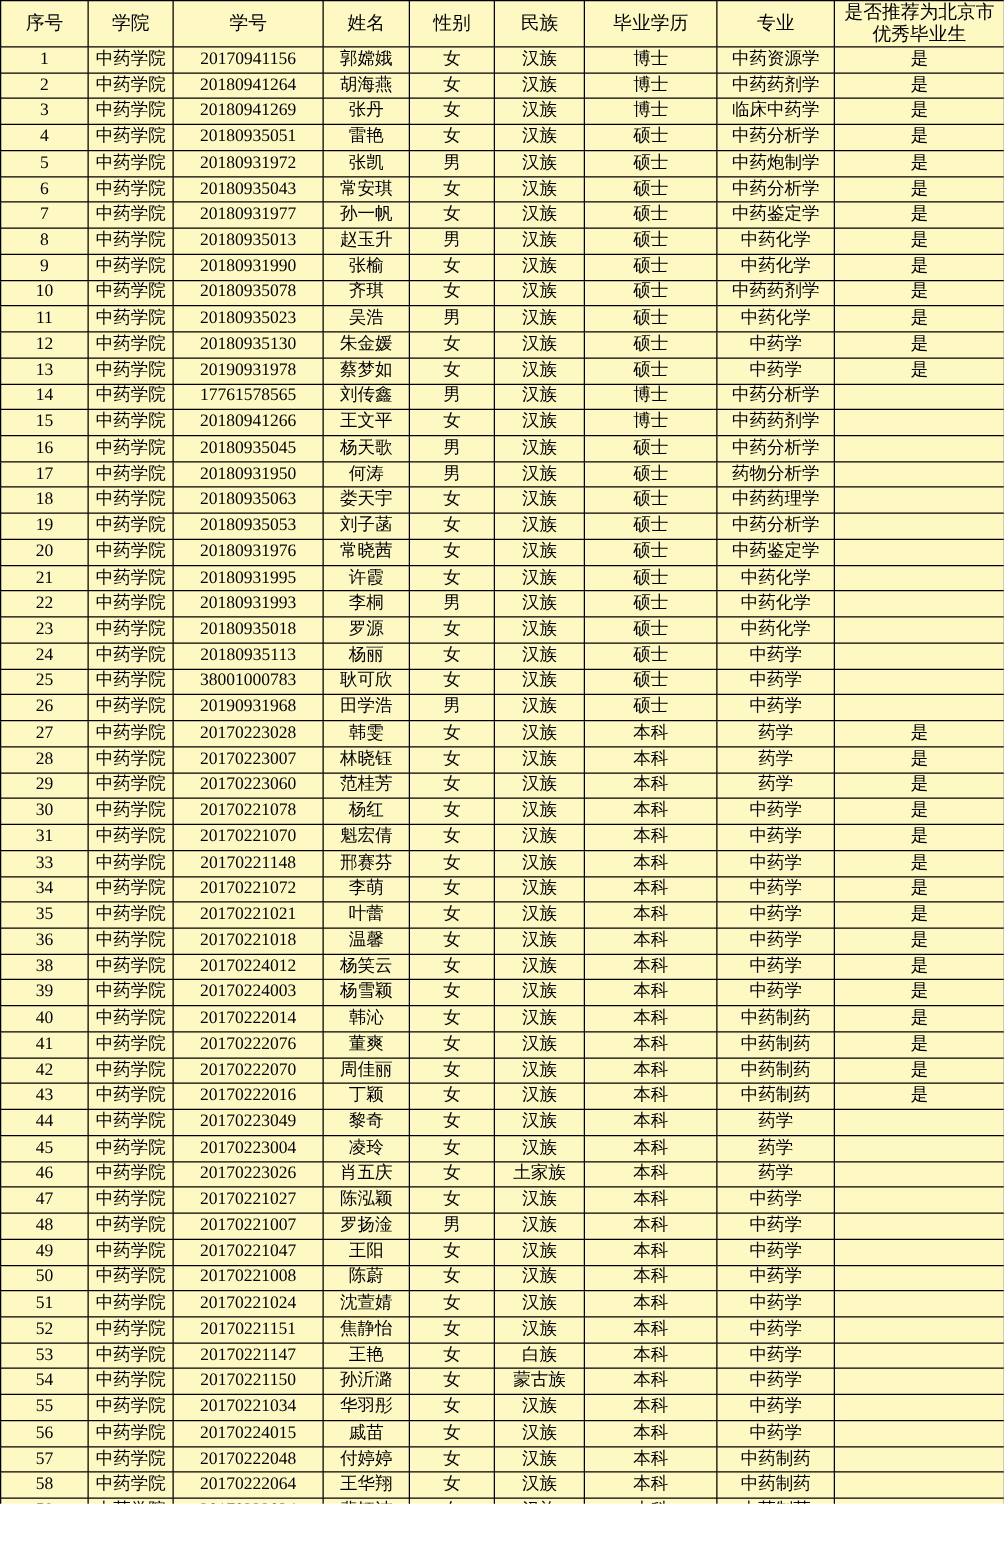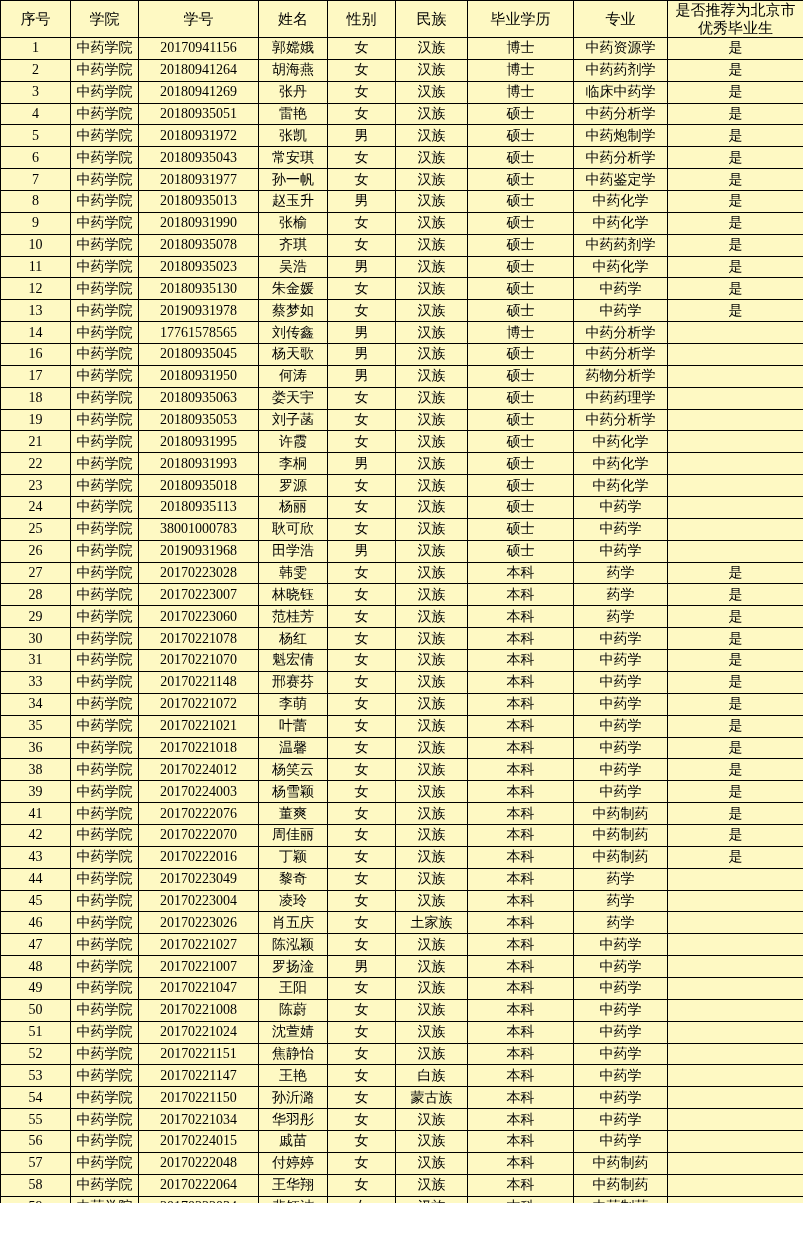--- a/index.html
+++ b/index.html
@@ -231,20 +231,31 @@
           <td>中药学院</td>
           <td>17761578565</td>
           <td>刘传鑫</td>
           <td>男</td>
           <td>汉族</td>
           <td>博士</td>
           <td>中药分析学</td>
           <td></td>
         </tr>
         <tr>
+          <td>15</td>
+          <td>中药学院</td>
+          <td>20180941266</td>
+          <td>王文平</td>
+          <td>女</td>
+          <td>汉族</td>
+          <td>博士</td>
+          <td>中药药剂学</td>
+          <td></td>
+        </tr>
+        <tr>
           <td>16</td>
           <td>中药学院</td>
           <td>20180935045</td>
           <td>杨天歌</td>
           <td>男</td>
           <td>汉族</td>
           <td>硕士</td>
           <td>中药分析学</td>
           <td></td>
         </tr>
@@ -275,20 +286,31 @@
           <td>中药学院</td>
           <td>20180935053</td>
           <td>刘子菡</td>
           <td>女</td>
           <td>汉族</td>
           <td>硕士</td>
           <td>中药分析学</td>
           <td></td>
         </tr>
         <tr>
+          <td>20</td>
+          <td>中药学院</td>
+          <td>20180931976</td>
+          <td>常晓茜</td>
+          <td>女</td>
+          <td>汉族</td>
+          <td>硕士</td>
+          <td>中药鉴定学</td>
+          <td></td>
+        </tr>
+        <tr>
           <td>21</td>
           <td>中药学院</td>
           <td>20180931995</td>
           <td>许霞</td>
           <td>女</td>
           <td>汉族</td>
           <td>硕士</td>
           <td>中药化学</td>
           <td></td>
         </tr>
@@ -459,20 +481,31 @@
         </tr>
         <tr>
           <td>39</td>
           <td>中药学院</td>
           <td>20170224003</td>
           <td>杨雪颖</td>
           <td>女</td>
           <td>汉族</td>
           <td>本科</td>
           <td>中药学</td>
+          <td>是</td>
+        </tr>
+        <tr>
+          <td>40</td>
+          <td>中药学院</td>
+          <td>20170222014</td>
+          <td>韩沁</td>
+          <td>女</td>
+          <td>汉族</td>
+          <td>本科</td>
+          <td>中药制药</td>
           <td>是</td>
         </tr>
         <tr>
           <td>41</td>
           <td>中药学院</td>
           <td>20170222076</td>
           <td>董爽</td>
           <td>女</td>
           <td>汉族</td>
           <td>本科</td>

